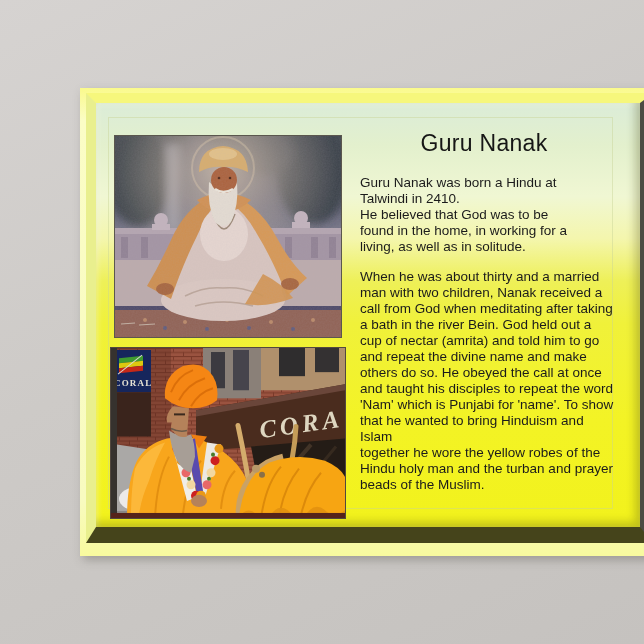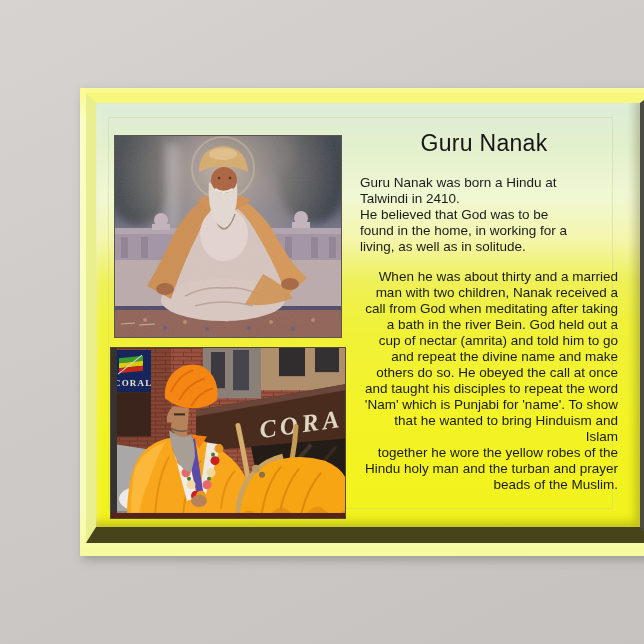--- a/index.html
+++ b/index.html
@@ -45,21 +45,21 @@
     font:400 23px/1.2 "Liberation Sans",sans-serif;
     color:#161616;letter-spacing:.3px;
   }
   .para{
     position:absolute;left:264px;width:258px;margin:0;
     font:400 13.5px/16px "Liberation Sans",sans-serif;
     color:#1b1b1b;
     white-space:pre-line;
   }
   .para1{top:72px;}
-  .para2{top:166px;text-align:right;}
+  .para2{top:166px;}
   .photo{position:absolute;overflow:hidden;background:#555;}
   .photo1{left:18px;top:32px;width:226px;height:201px;border:1px solid rgba(100,90,70,.45);}
   .photo2{left:14px;top:244px;width:234px;height:170px;border:1px solid rgba(80,60,40,.5);}
   .photo svg{display:block;width:100%;height:100%;}
 </style>
 </head>
 <body>
 
 <div class="stage">
   <div class="poster">

